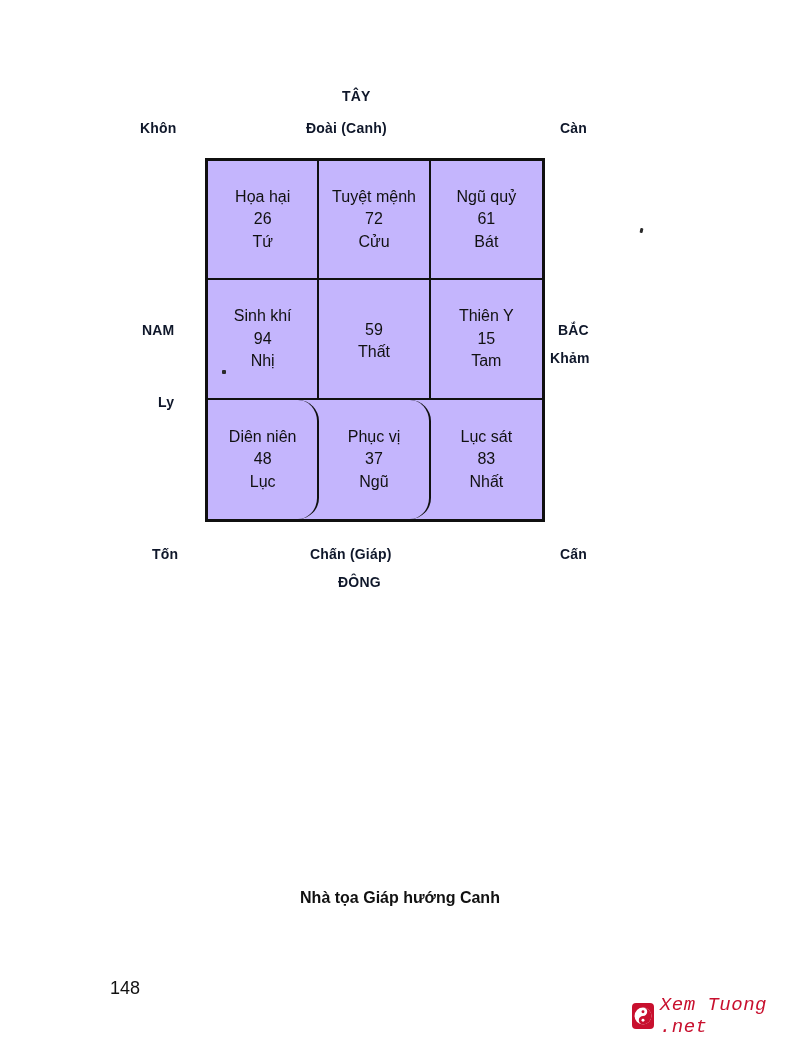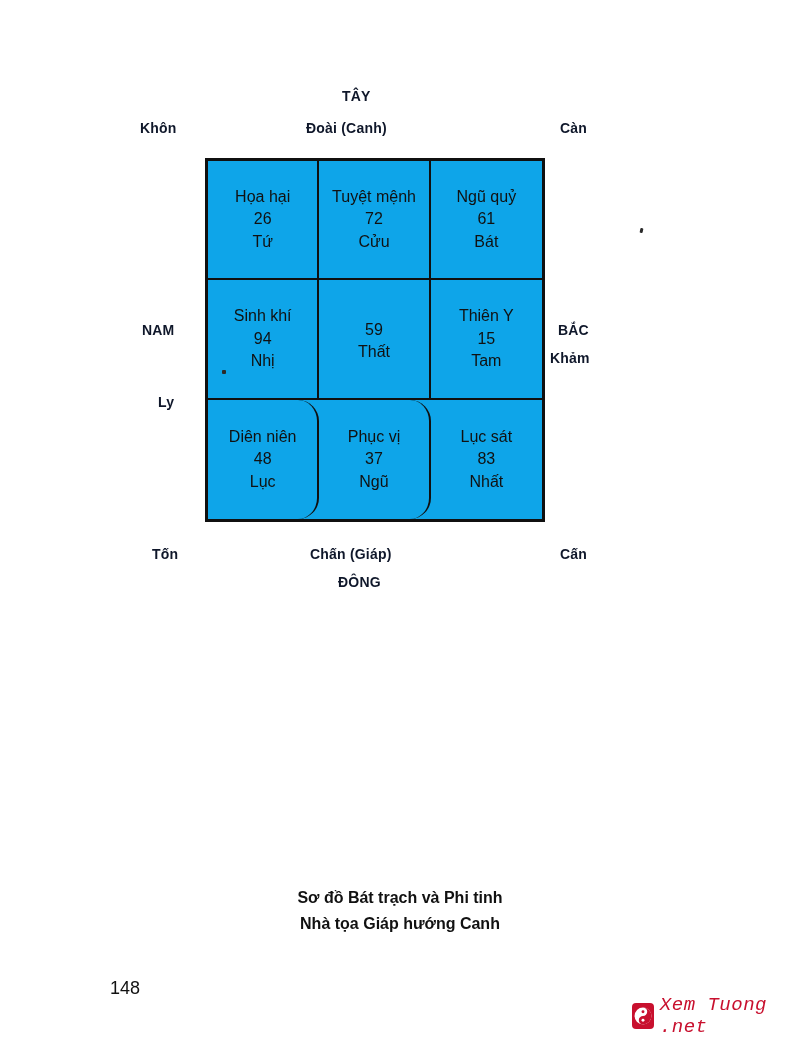--- a/index.html
+++ b/index.html
@@ -60,21 +60,21 @@
     position: absolute;
     left: 85px;
     top: 80px;
     width: 340px;
     height: 364px;
     border: 3px solid #101010;
     box-sizing: border-box;
     display: grid;
     grid-template-columns: 1fr 1fr 1fr;
     grid-template-rows: 1fr 1fr 1fr;
-    background: #0ea5e9;
+    background: #c4b5fd;
   }
 
   .cell {
     border-right: 2px solid #101010;
     border-bottom: 2px solid #101010;
     box-sizing: border-box;
     display: flex;
     flex-direction: column;
     align-items: center;
     justify-content: center;
@@ -230,21 +230,20 @@
         <div class="line">Nhất</div>
       </div>
 
     </div>
   </div>
 
   <div class="speck speck-a"></div>
   <div class="speck speck-b"></div>
 
   <div class="caption">
-    <div>Sơ đồ Bát trạch và Phi tinh</div>
     <div>Nhà tọa Giáp hướng Canh</div>
   </div>
 
   <div class="page-number">148</div>
 
   <div class="watermark">
     <span class="wm-badge">
       <svg width="18" height="18" viewBox="0 0 32 32">
         <circle cx="16" cy="16" r="15" fill="#ffffff"></circle>
         <path d="M16 1a15 15 0 0 1 0 30a7.5 7.5 0 0 1 0-15a7.5 7.5 0 0 0 0-15z" fill="#c8102e"></path>

